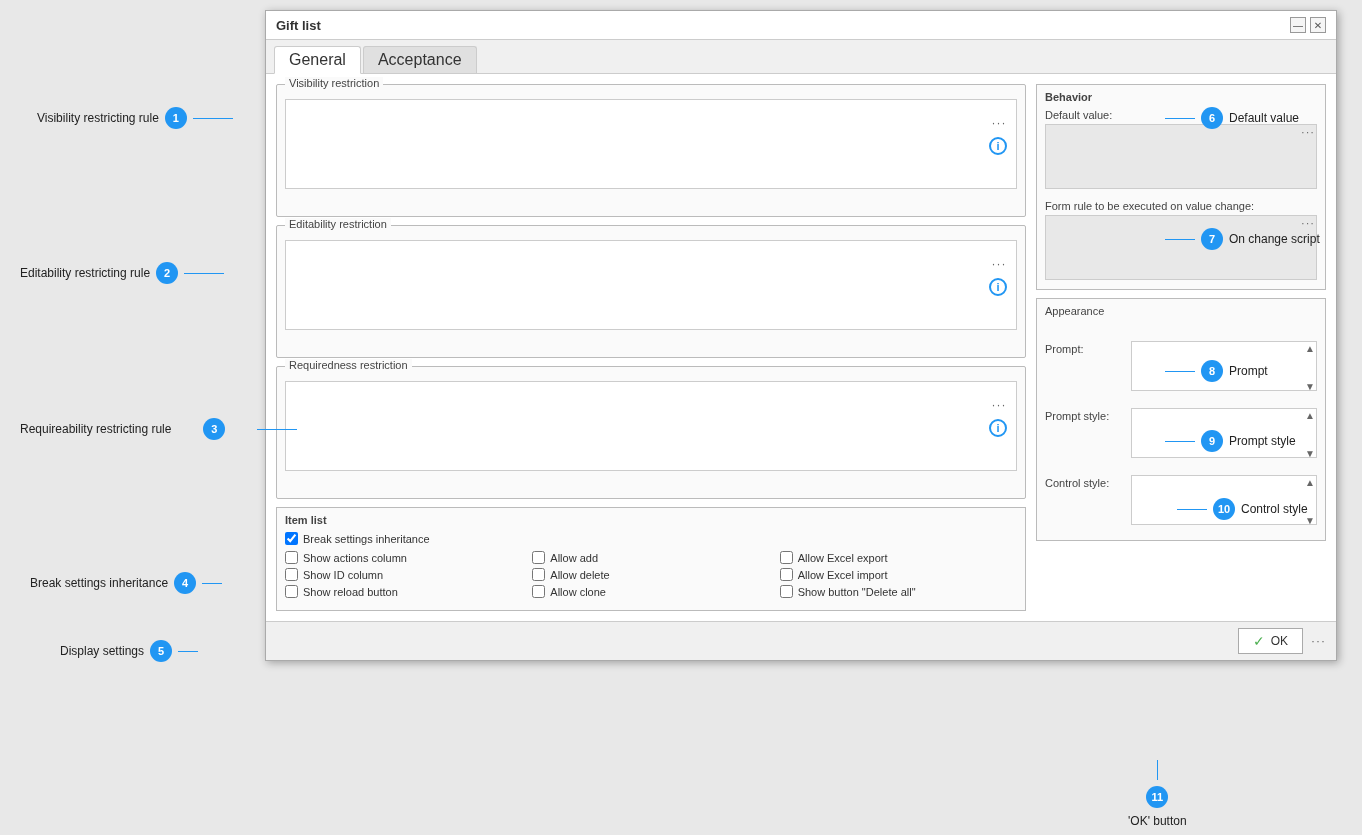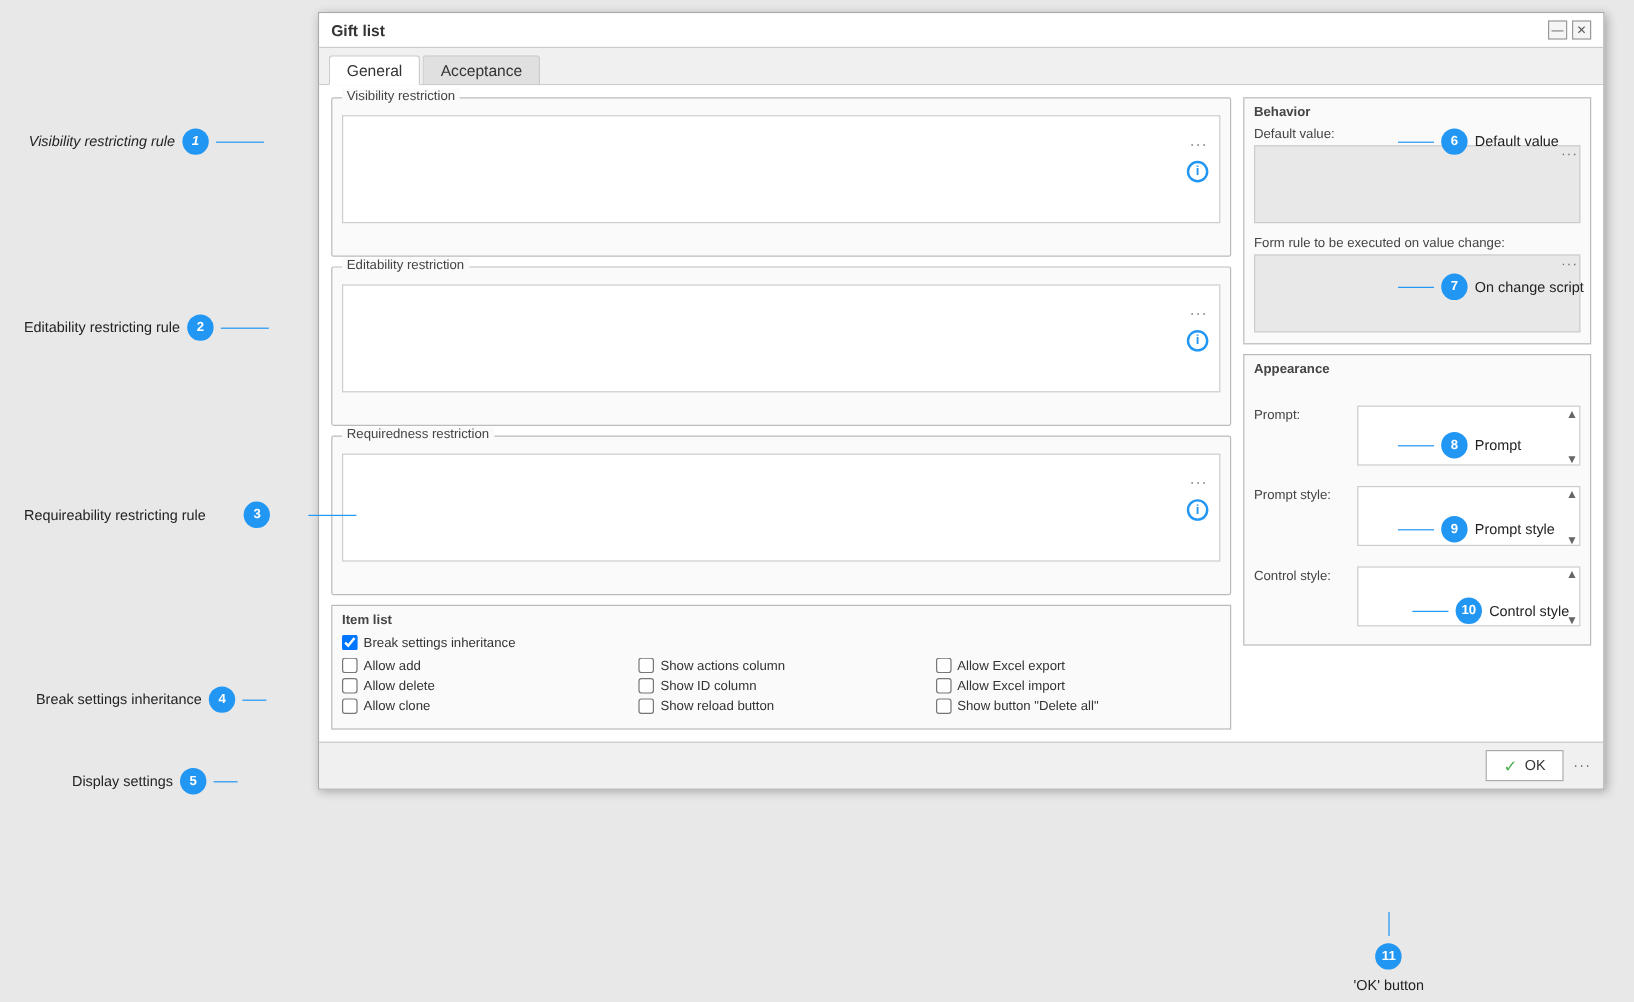--- a/index.html
+++ b/index.html
@@ -64,21 +64,21 @@
       border-bottom: 1px solid #ccc;
       gap: 2px;
     }
 
     .tab {
       padding: 4px 14px;
       border: 1px solid #ccc;
       border-bottom: none;
       background: #e0e0e0;
       cursor: pointer;
-      font-size: 13px;
+      font-size: 16px;
       color: #333;
       border-radius: 3px 3px 0 0;
     }
 
     .tab.active {
       background: #fff;
       border-bottom: 1px solid #fff;
       margin-bottom: -1px;
       z-index: 1;
     }
@@ -205,21 +205,21 @@
     }
 
     .appearance-section {
       border: 1px solid #bbb;
       padding: 6px 8px;
       background: #fafafa;
     }
 
     .appearance-title {
       font-size: 11px;
-      font-weight: 700;
+      font-weight: 400;
       color: #444;
       margin-bottom: 24px;
     }
 
     .appearance-row {
       display: flex;
       align-items: flex-start;
       margin-bottom: 6px;
       gap: 6px;
       margin-top: 14px;
@@ -438,45 +438,45 @@
       <div class="item-list-section">
         <div class="item-list-title">Item list</div>
         <div class="checkbox-row">
           <input type="checkbox" checked="" id="break_settings_cb" style="">
           <label class="checkbox-label" for="break_settings_cb">Break settings inheritance</label>
         </div>
         <div class="item-list-grid">
 
           <div>
             <div class="checkbox-row">
+              <input type="checkbox" id="show_actions" style="">
+              <label class="checkbox-label" for="show_actions">Show actions column</label>
+            </div>
+            <div class="checkbox-row">
+              <input type="checkbox" id="show_id" style="">
+              <label class="checkbox-label" for="show_id">Show ID column</label>
+            </div>
+            <div class="checkbox-row">
+              <input type="checkbox" id="show_reload" style="">
+              <label class="checkbox-label" for="show_reload">Show reload button</label>
+            </div>
+          </div>
+
+          <div>
+            <div class="checkbox-row">
               <input type="checkbox" id="allow_add" style="">
               <label class="checkbox-label" for="allow_add">Allow add</label>
             </div>
             <div class="checkbox-row">
               <input type="checkbox" id="allow_delete" style="">
               <label class="checkbox-label" for="allow_delete">Allow delete</label>
             </div>
             <div class="checkbox-row">
               <input type="checkbox" id="allow_clone" style="">
               <label class="checkbox-label" for="allow_clone">Allow clone</label>
-            </div>
-          </div>
-
-          <div>
-            <div class="checkbox-row">
-              <input type="checkbox" id="show_actions" style="">
-              <label class="checkbox-label" for="show_actions">Show actions column</label>
-            </div>
-            <div class="checkbox-row">
-              <input type="checkbox" id="show_id" style="">
-              <label class="checkbox-label" for="show_id">Show ID column</label>
-            </div>
-            <div class="checkbox-row">
-              <input type="checkbox" id="show_reload" style="">
-              <label class="checkbox-label" for="show_reload">Show reload button</label>
             </div>
           </div>
 
           <div>
             <div class="checkbox-row">
               <input type="checkbox" id="allow_excel_export" style="">
               <label class="checkbox-label" for="allow_excel_export">Allow Excel export</label>
             </div>
             <div class="checkbox-row">
               <input type="checkbox" id="allow_excel_import" style="">
@@ -547,21 +547,21 @@
     <div class="footer-dots">
       <button class="ok-button">
         <span class="ok-check">✓</span>
         <span>OK</span>
       </button>
       <span class="three-dots">···</span>
     </div>
   </div>
 </div>
 
-<div class="annotation" style="left:24px; top:107px;font-style:italic;">
+<div class="annotation" style="left:37px; top:107px;">
   <span class="annotation-text">Visibility restricting rule</span>
   <div class="bubble">1</div>
   <div style="width:40px;height:1px;background:#2196F3;"></div>
 </div>
 
 <div class="annotation" style="left:20px; top:262px;">
   <span class="annotation-text">Editability restricting rule</span>
   <div class="bubble">2</div>
   <div style="width:40px;height:1px;background:#2196F3;"></div>
 </div>

